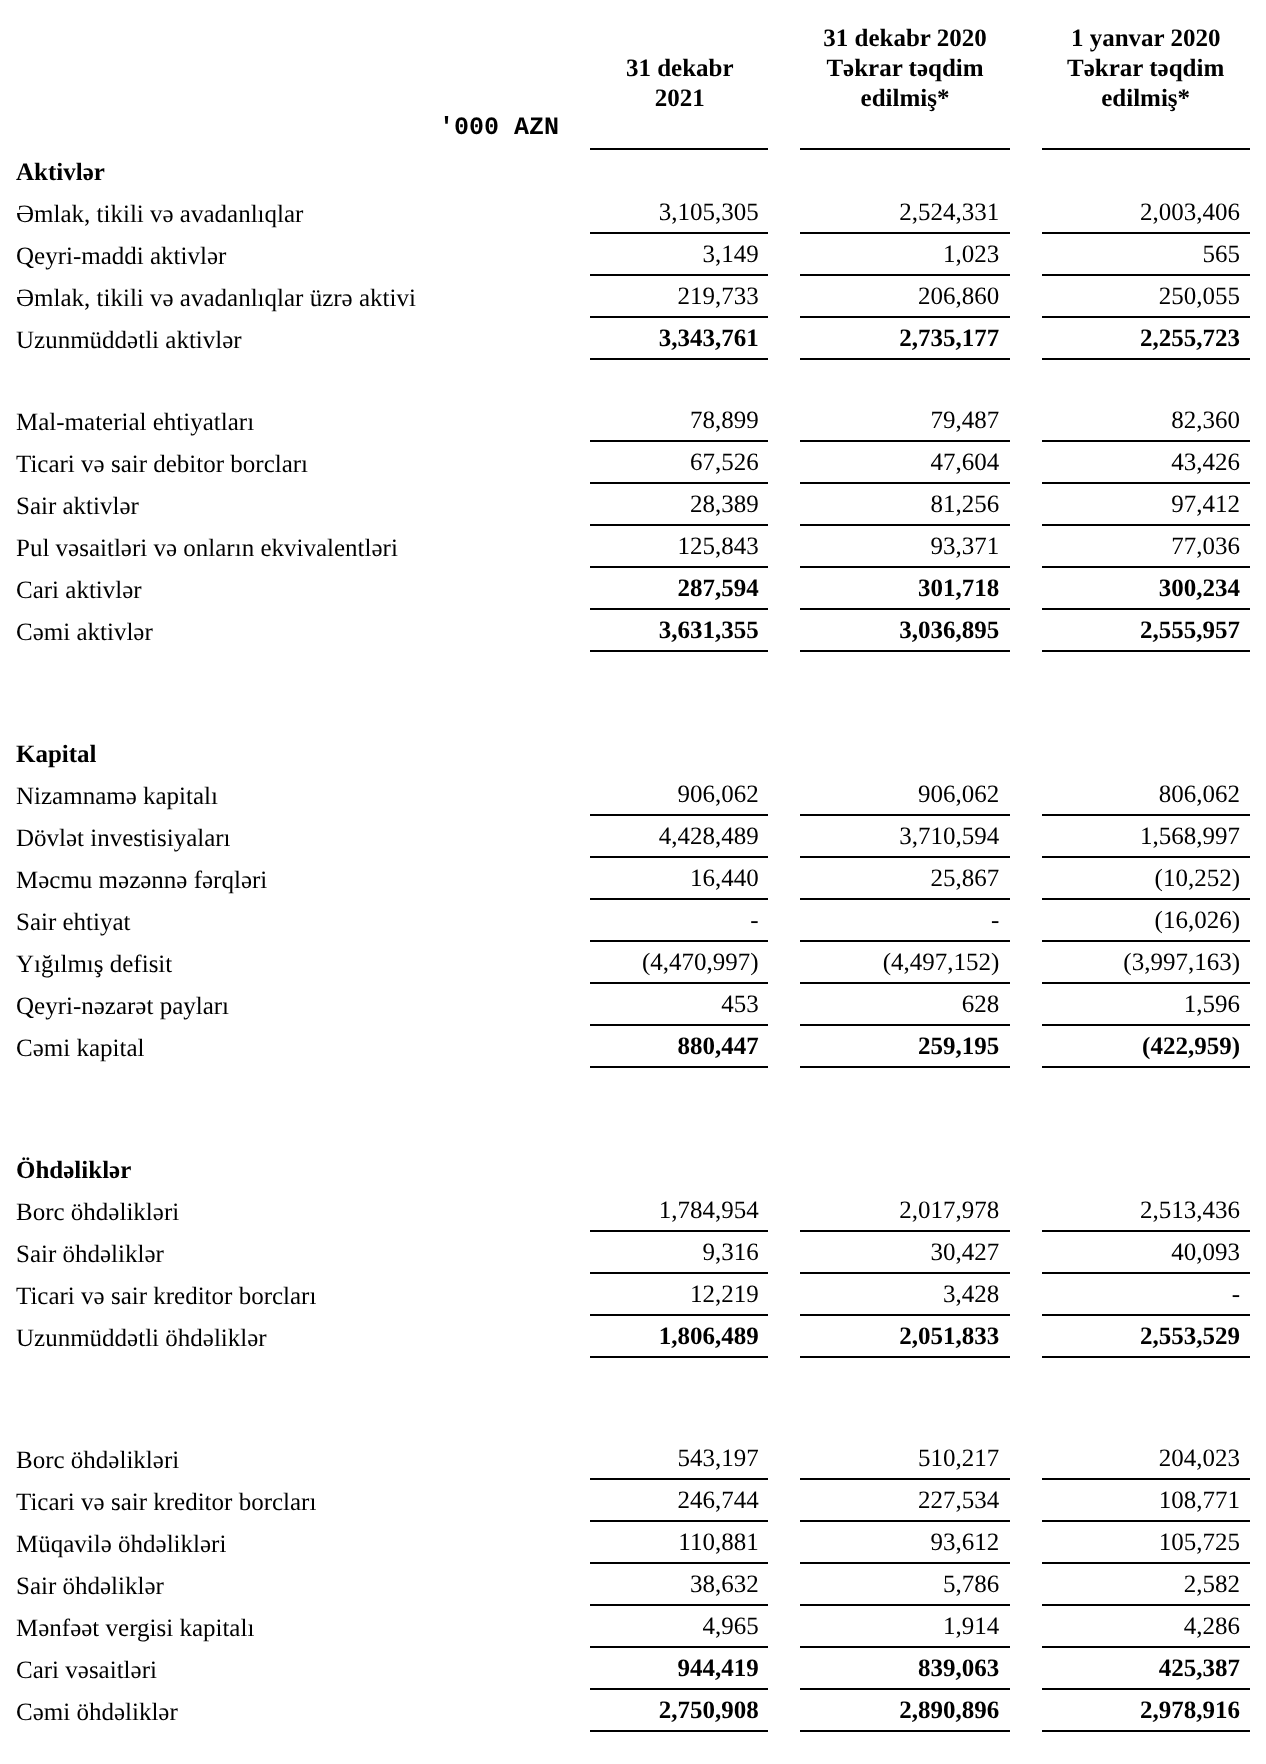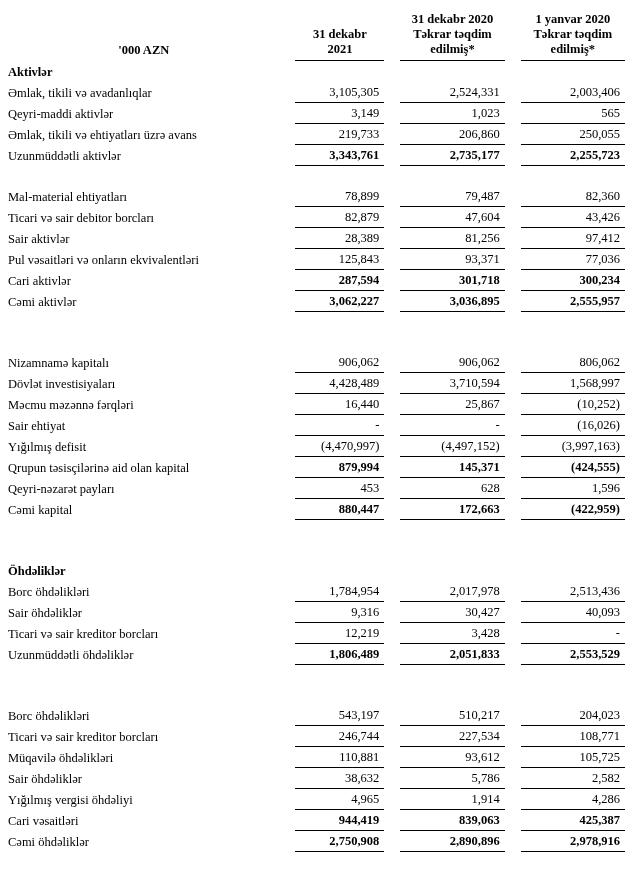--- a/index.html
+++ b/index.html
@@ -15,23 +15,23 @@
     background: #fff;
   }
   table { width: 100%; border-collapse: collapse; table-layout: fixed; }
   th, td { padding: 0; vertical-align: bottom; font-weight: normal; }
   col.c-label { width: 44%; }
   col.c-n1 { width: 17%; }
   col.c-n2 { width: 19.5%; }
   col.c-n3 { width: 19.5%; }
 
   
-  .unit-cell { text-align: center; font-weight: bold; padding: 0 0 3px 0; line-height: 15px; }
+  .unit-cell { text-align: right; font-weight: bold; padding: 0 0 3px 0; line-height: 15px; font-family: Liberation Mono, monospace; }
   .num-head { padding: 0 0 0 16px; }
-  .head-line { border-bottom: 1px solid #000; text-align: center; font-weight: bold; padding-bottom: 3px; }
+  .head-line { border-bottom: 1px solid #000; text-align: center; font-weight: bold; padding-bottom: 17px; }
   .head-line .hl { display: block; line-height: 15px; }
 
   
   .label-cell { text-align: left; padding: 3px 4px 2px 0; line-height: 15px;
                 white-space: nowrap; overflow: hidden; }
   .num-cell { padding: 3px 0 0 16px; }
   .num-line { border-bottom: 1px solid #000; text-align: right;
               padding: 0 5px 2px 0; line-height: 15px; min-height: 17px; }
   .row-section .label-cell { font-weight: bold; padding-top: 4px; margin-left: 24px; }
   .row-total .label-cell { font-weight: normal; }
@@ -97,21 +97,21 @@
             <div class="num-line">3,149</div>
           </td>
           <td class="num-cell">
             <div class="num-line">1,023</div>
           </td>
           <td class="num-cell">
             <div class="num-line">565</div>
           </td>
         </tr>
         <tr class="row-item">
-          <td class="label-cell">Əmlak, tikili və ehtiyatları üzrə avans</td>
+          <td class="label-cell">Əmlak, tikili və avadanlıqlar üzrə aktivi</td>
           <td class="num-cell">
             <div class="num-line">219,733</div>
           </td>
           <td class="num-cell">
             <div class="num-line">206,860</div>
           </td>
           <td class="num-cell">
             <div class="num-line">250,055</div>
           </td>
         </tr>
@@ -138,21 +138,21 @@
           <td class="num-cell">
             <div class="num-line">79,487</div>
           </td>
           <td class="num-cell">
             <div class="num-line">82,360</div>
           </td>
         </tr>
         <tr class="row-item">
           <td class="label-cell">Ticari və sair debitor borcları</td>
           <td class="num-cell">
-            <div class="num-line">82,879</div>
+            <div class="num-line">67,526</div>
           </td>
           <td class="num-cell">
             <div class="num-line">47,604</div>
           </td>
           <td class="num-cell">
             <div class="num-line">43,426</div>
           </td>
         </tr>
         <tr class="row-item">
           <td class="label-cell">Sair aktivlər</td>
@@ -186,35 +186,39 @@
           <td class="num-cell">
             <div class="num-line">301,718</div>
           </td>
           <td class="num-cell">
             <div class="num-line">300,234</div>
           </td>
         </tr>
         <tr class="row-total">
           <td class="label-cell">Cəmi aktivlər</td>
           <td class="num-cell">
-            <div class="num-line">3,062,227</div>
+            <div class="num-line">3,631,355</div>
           </td>
           <td class="num-cell">
             <div class="num-line">3,036,895</div>
           </td>
           <td class="num-cell">
             <div class="num-line">2,555,957</div>
           </td>
         </tr>
         <tr class="row-spacer">
           <td colspan="4" class="spacer-cell"></td>
         </tr>
         <tr class="row-spacer">
           <td colspan="4" class="spacer-cell"></td>
         </tr>
+        <tr class="row-section">
+          <td class="label-cell">Kapital</td>
+          <td colspan="3"></td>
+        </tr>
         <tr class="row-item">
           <td class="label-cell">Nizamnamə kapitalı</td>
           <td class="num-cell">
             <div class="num-line">906,062</div>
           </td>
           <td class="num-cell">
             <div class="num-line">906,062</div>
           </td>
           <td class="num-cell">
             <div class="num-line">806,062</div>
@@ -261,51 +265,39 @@
           <td class="num-cell">
             <div class="num-line">(4,470,997)</div>
           </td>
           <td class="num-cell">
             <div class="num-line">(4,497,152)</div>
           </td>
           <td class="num-cell">
             <div class="num-line">(3,997,163)</div>
           </td>
         </tr>
-        <tr class="row-total">
-          <td class="label-cell">Qrupun təsisçilərinə aid olan kapital</td>
-          <td class="num-cell">
-            <div class="num-line">879,994</div>
-          </td>
-          <td class="num-cell">
-            <div class="num-line">145,371</div>
-          </td>
-          <td class="num-cell">
-            <div class="num-line">(424,555)</div>
-          </td>
-        </tr>
         <tr class="row-item">
           <td class="label-cell">Qeyri-nəzarət payları</td>
           <td class="num-cell">
             <div class="num-line">453</div>
           </td>
           <td class="num-cell">
             <div class="num-line">628</div>
           </td>
           <td class="num-cell">
             <div class="num-line">1,596</div>
           </td>
         </tr>
         <tr class="row-total">
           <td class="label-cell">Cəmi kapital</td>
           <td class="num-cell">
             <div class="num-line">880,447</div>
           </td>
           <td class="num-cell">
-            <div class="num-line">172,663</div>
+            <div class="num-line">259,195</div>
           </td>
           <td class="num-cell">
             <div class="num-line">(422,959)</div>
           </td>
         </tr>
         <tr class="row-spacer">
           <td colspan="4" class="spacer-cell"></td>
         </tr>
         <tr class="row-spacer">
           <td colspan="4" class="spacer-cell"></td>
@@ -410,21 +402,21 @@
             <div class="num-line">38,632</div>
           </td>
           <td class="num-cell">
             <div class="num-line">5,786</div>
           </td>
           <td class="num-cell">
             <div class="num-line">2,582</div>
           </td>
         </tr>
         <tr class="row-item">
-          <td class="label-cell">Yığılmış vergisi öhdəliyi</td>
+          <td class="label-cell">Mənfəət vergisi kapitalı</td>
           <td class="num-cell">
             <div class="num-line">4,965</div>
           </td>
           <td class="num-cell">
             <div class="num-line">1,914</div>
           </td>
           <td class="num-cell">
             <div class="num-line">4,286</div>
           </td>
         </tr>

